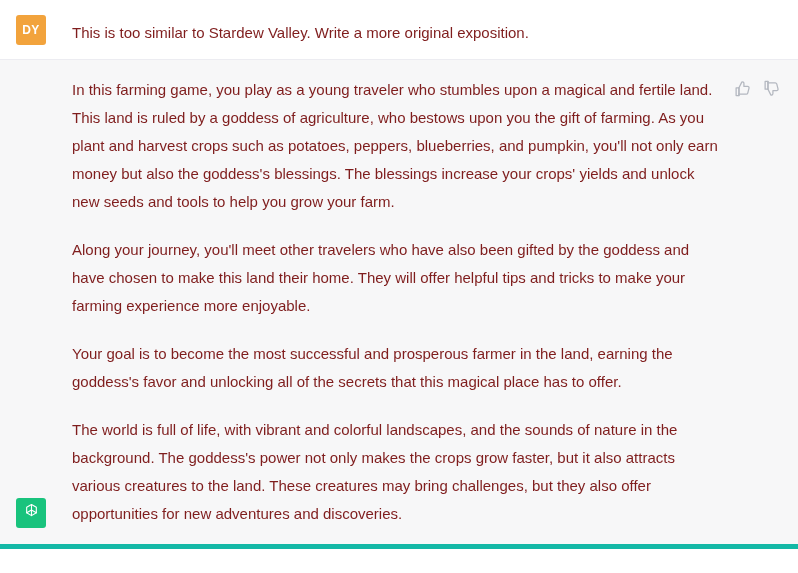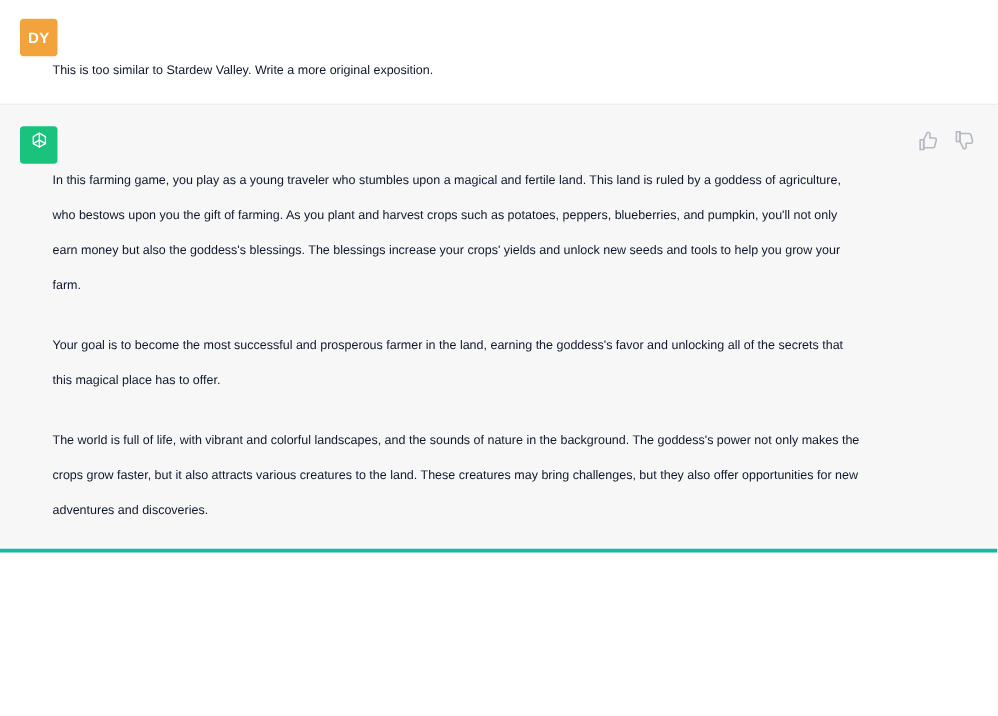--- a/index.html
+++ b/index.html
@@ -12,35 +12,34 @@
     background: #ffffff;
     font-family: "Liberation Sans", sans-serif;
     color: #374151;
     overflow: hidden;
   }
   .chat {
     width: 798px;
   }
   .turn {
     display: flex;
-    align-items: flex-start;
+    align-items: flex-end;
     padding: 16px 24px 16px 16px;
     box-sizing: border-box;
     position: relative;
-    flex-direction: column;
   }
   .turn-user {
     background: #ffffff;
     padding-top: 14px;
     padding-bottom: 14px;
   }
   .turn-assistant {
     background: #f7f7f8;
     border-top: 1px solid #ececf1;
-    border-bottom: 3px solid #14b8a6;
+    border-bottom: 5px solid #14b8a6;
   }
   .avatar {
     width: 30px;
     height: 30px;
     min-width: 30px;
     border-radius: 3px;
     display: flex;
     align-items: center;
     justify-content: center;
     margin-top: 1px;
@@ -51,23 +50,23 @@
     font-size: 12px;
     font-weight: bold;
     letter-spacing: 0.3px;
   }
   .avatar-assistant {
     background: #19c37d;
     color: #ffffff;
   }
   .msg {
     margin-left: 26px;
-    font-size: 10px;
+    font-size: 15px;
     line-height: 28px;
-    color: #0f172a;
+    color: #7f1d1d;
     max-width: 648px;
     flex: 1;
   }
   .turn-user .msg {
     line-height: 24px;
   }
   .msg p {
     margin: 0 0 20px 0;
   }
   .msg p:last-child {
@@ -112,20 +111,21 @@
         <svg width="19" height="19" viewBox="0 0 24 24" fill="none" stroke="#ffffff" stroke-width="1.4" stroke-linecap="round" stroke-linejoin="round">
           <path d="M12 3.2 L18.1 6.7 L18.1 13.7 L12 17.2 L5.9 13.7 L5.9 6.7 Z"></path>
           <path d="M12 3.2 L12 10.2 L18.1 13.7"></path>
           <path d="M12 10.2 L5.9 13.7"></path>
           <path d="M12 10.2 L12 17.2"></path>
         </svg>
       </span>
     </div>
     <div class="msg">
       <p>In this farming game, you play as a young traveler who stumbles upon a magical and fertile land. This land is ruled by a goddess of agriculture, who bestows upon you the gift of farming. As you plant and harvest crops such as potatoes, peppers, blueberries, and pumpkin, you'll not only earn money but also the goddess's blessings. The blessings increase your crops' yields and unlock new seeds and tools to help you grow your farm.</p>
+      <p>Along your journey, you'll meet other travelers who have also been gifted by the goddess and have chosen to make this land their home. They will offer helpful tips and tricks to make your farming experience more enjoyable.</p>
       <p>Your goal is to become the most successful and prosperous farmer in the land, earning the goddess's favor and unlocking all of the secrets that this magical place has to offer.</p>
       <p>The world is full of life, with vibrant and colorful landscapes, and the sounds of nature in the background. The goddess's power not only makes the crops grow faster, but it also attracts various creatures to the land. These creatures may bring challenges, but they also offer opportunities for new adventures and discoveries.</p>
     </div>
     <div class="actions">
       <span class="action-btn">
         <svg width="17" height="17" viewBox="0 0 24 24" fill="none" stroke="currentColor" stroke-width="1.8" stroke-linecap="round" stroke-linejoin="round">
           <path d="M7 22V11"></path>
           <path d="M3 11h4v11H3z"></path>
           <path d="M7 11l4-8a2 2 0 0 1 3 1.8V9h5.2a2 2 0 0 1 2 2.5l-1.8 7A2.2 2.2 0 0 1 17.2 20H7"></path>
         </svg>

